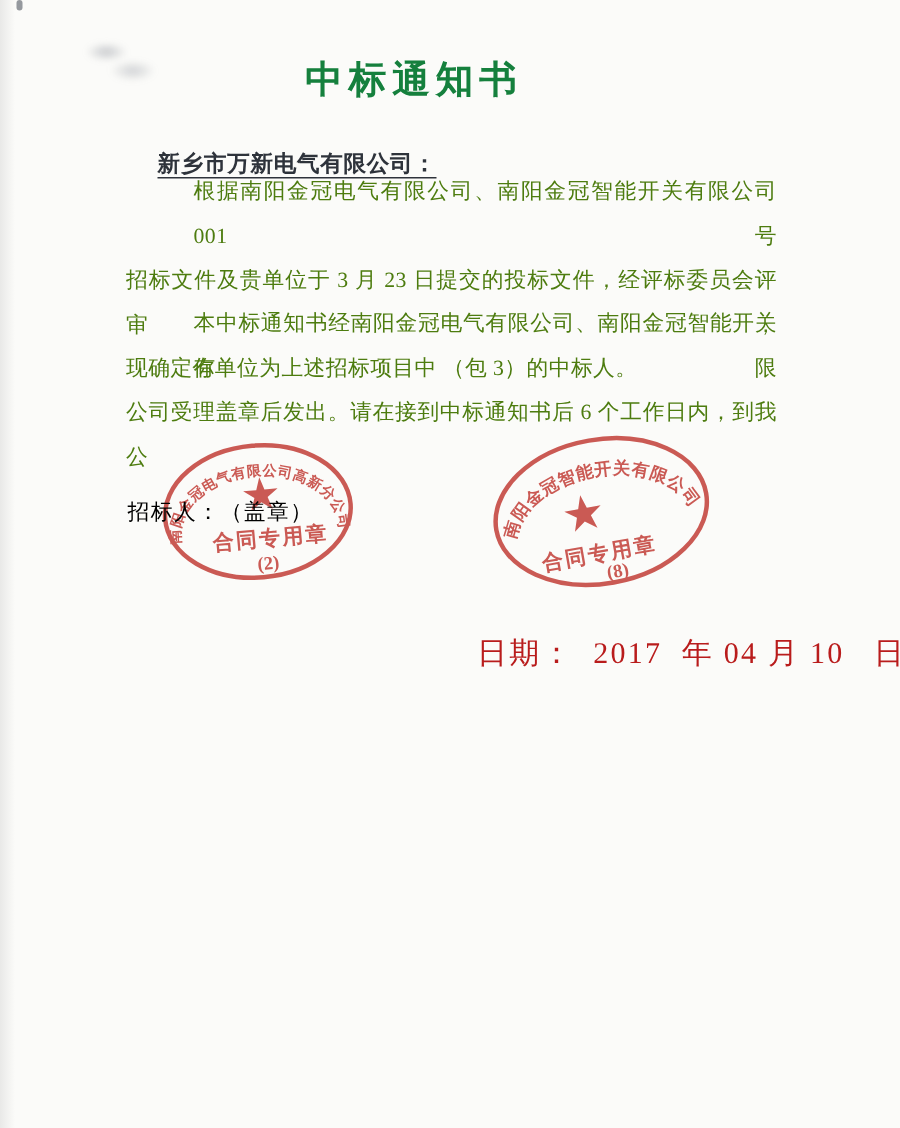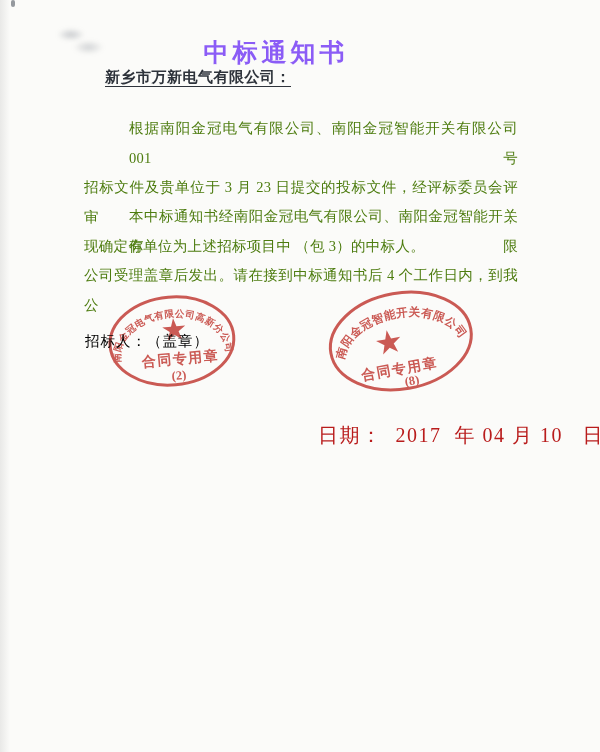--- a/index.html
+++ b/index.html
@@ -30,24 +30,24 @@
       radial-gradient(ellipse 20px 9px at 30% 35%,rgba(100,106,118,.35),rgba(100,106,118,0) 70%),
       radial-gradient(ellipse 22px 10px at 65% 70%,rgba(100,106,118,.28),rgba(100,106,118,0) 70%);
     filter:blur(2px);
   }
   
   .title{
     position:absolute;left:0;top:36px;width:552px;
     text-align:center;
     font-family:"Liberation Sans","DejaVu Sans",sans-serif;
     font-weight:700;font-size:25px;letter-spacing:4px;
-    color:#8b5cf6;
+    color:#15803d;
   }
   .addressee{
-    position:absolute;left:105px;top:68px;
+    position:absolute;left:105px;top:100px;
     font-size:15px;font-weight:600;color:#2e333b;
     text-decoration:underline;
     text-underline-offset:4px;
     text-decoration-thickness:1px;
     letter-spacing:.5px;
   }
   .para{
     position:absolute;left:84px;width:434px;
     font-size:14.5px;line-height:29.5px;color:#4d7c0f;
     letter-spacing:.3px;
@@ -104,21 +104,21 @@
   <div class="addressee">新乡市万新电气有限公司：</div>
 
   <div class="para" style="top:114px">
     <div class="line fill indent">根据南阳金冠电气有限公司、南阳金冠智能开关有限公司 001 号</div>
     <div class="line fill">招标文件及贵单位于 3 月 23 日提交的投标文件，经评标委员会评审，</div>
     <div class="line">现确定你单位为上述招标项目中 （包 3）的中标人。</div>
   </div>
 
   <div class="para" style="top:202px">
     <div class="line fill indent">本中标通知书经南阳金冠电气有限公司、南阳金冠智能开关有限</div>
-    <div class="line fill">公司受理盖章后发出。请在接到中标通知书后 4 个工作日内，到我公</div>
+    <div class="line fill">公司受理盖章后发出。请在接到中标通知书后 6 个工作日内，到我公</div>
   </div>
 
   <div class="bidder">招标人：（盖章）</div>
 
   <svg class="stamp stamp-left" viewBox="0 0 136 100">
     <ellipse cx="68" cy="49" rx="62" ry="44"></ellipse>
     <defs>
       <path id="arcL" d="M 15 62 A 53 37 0 0 1 121 62" fill="none"></path>
     </defs>
     <text class="arc" font-size="9.5">

